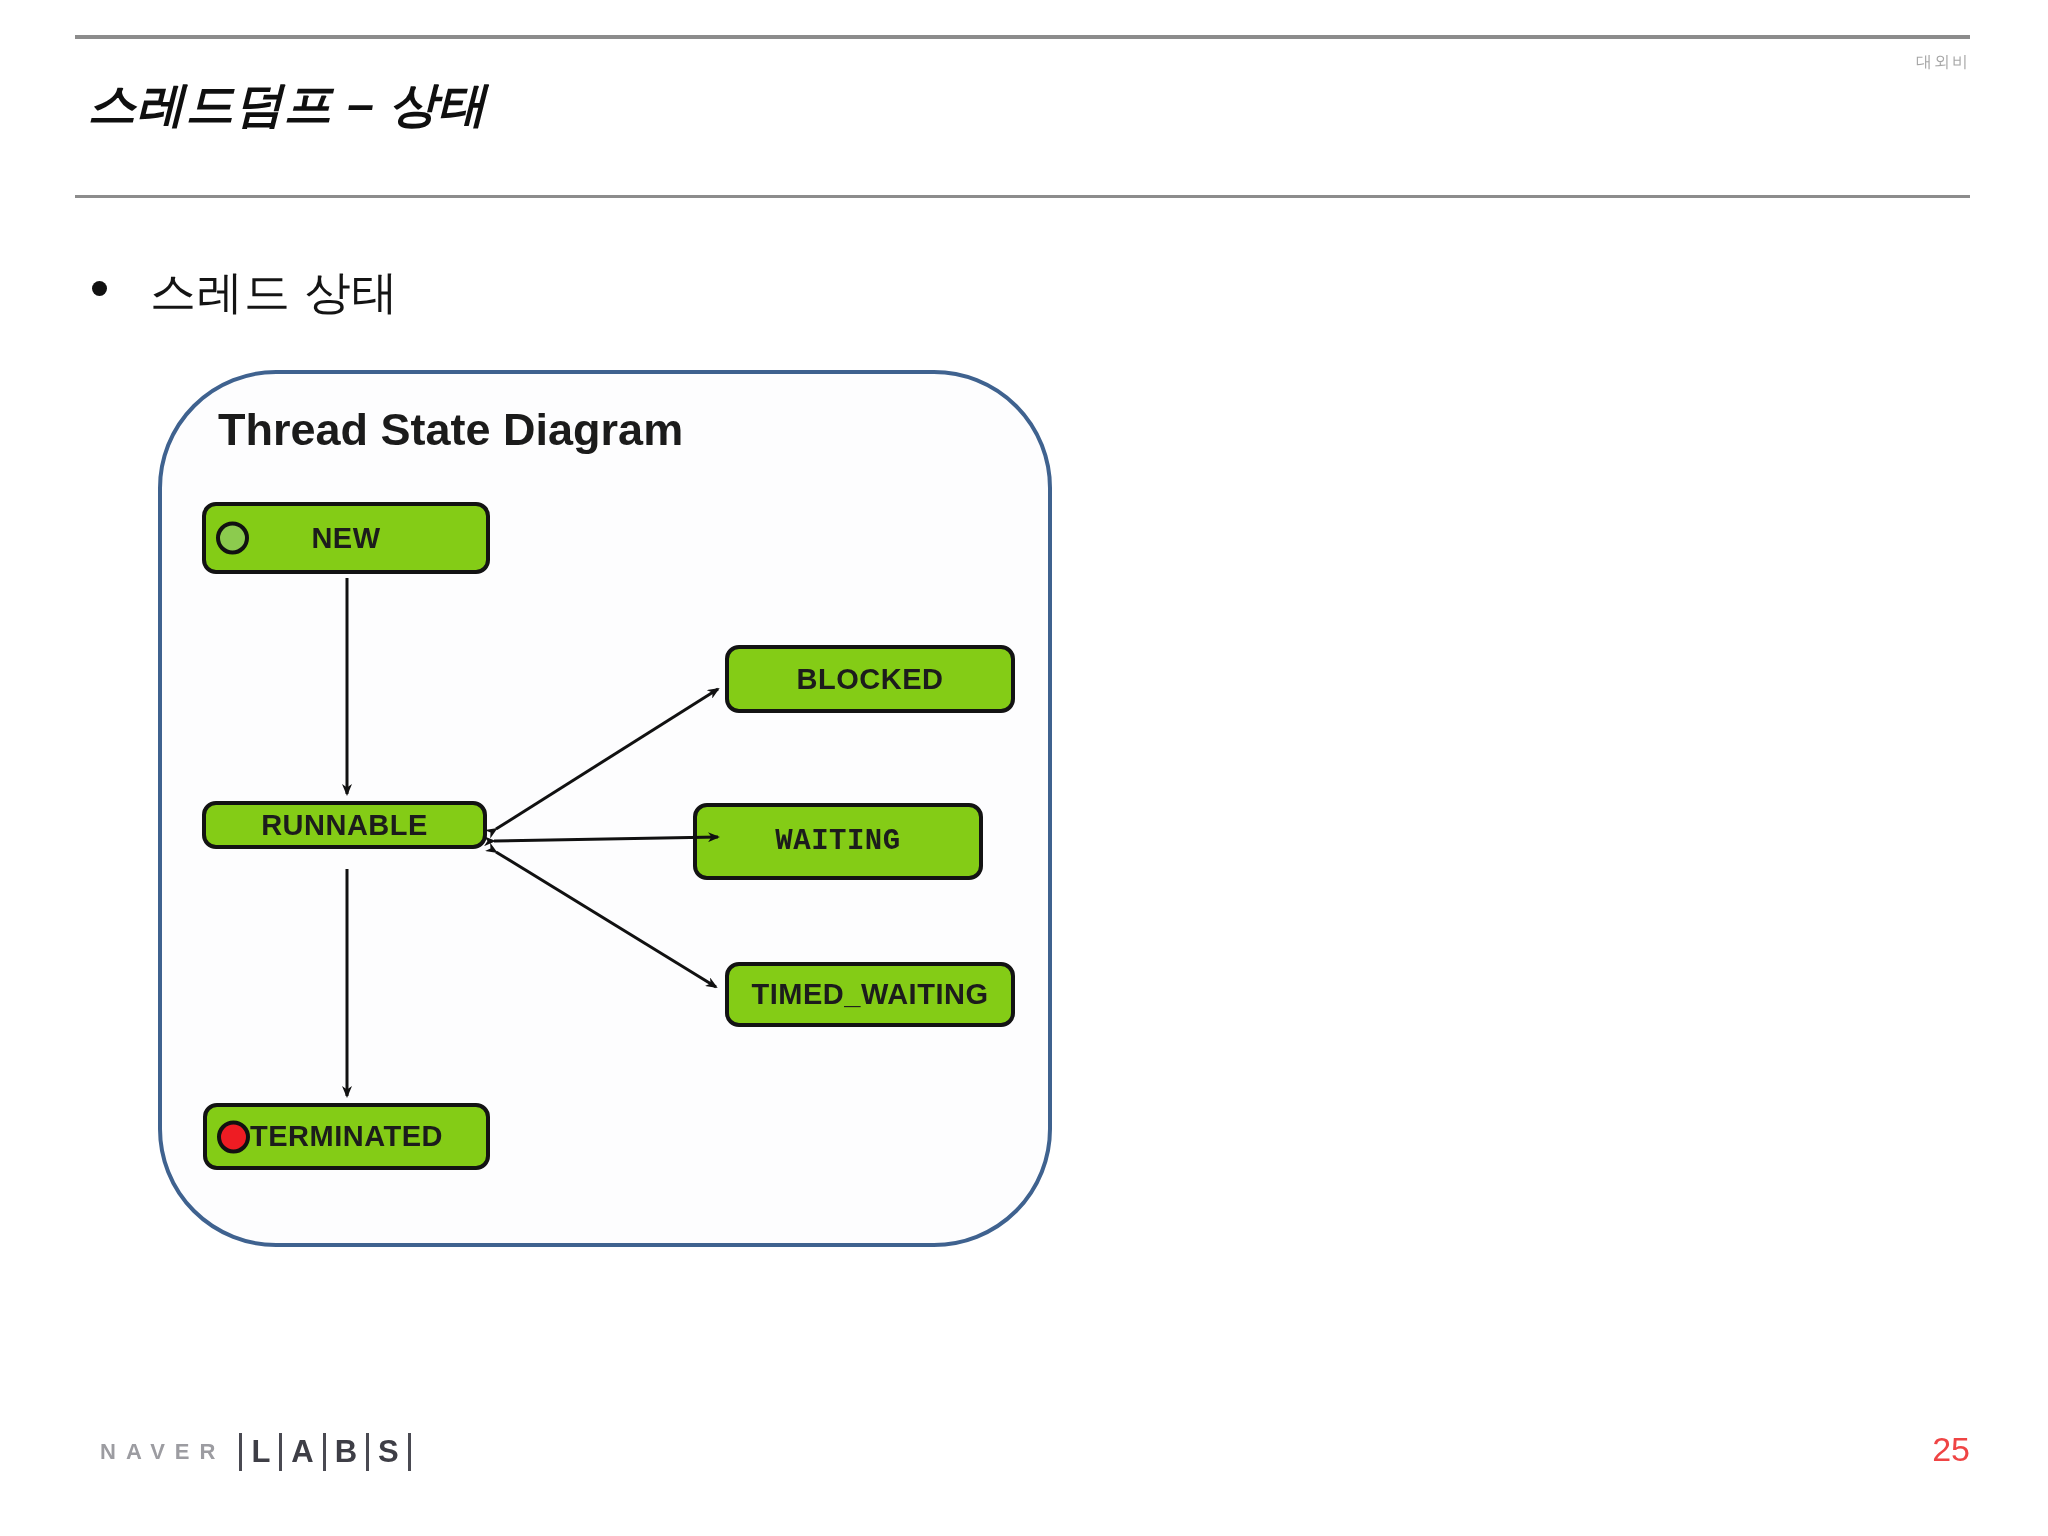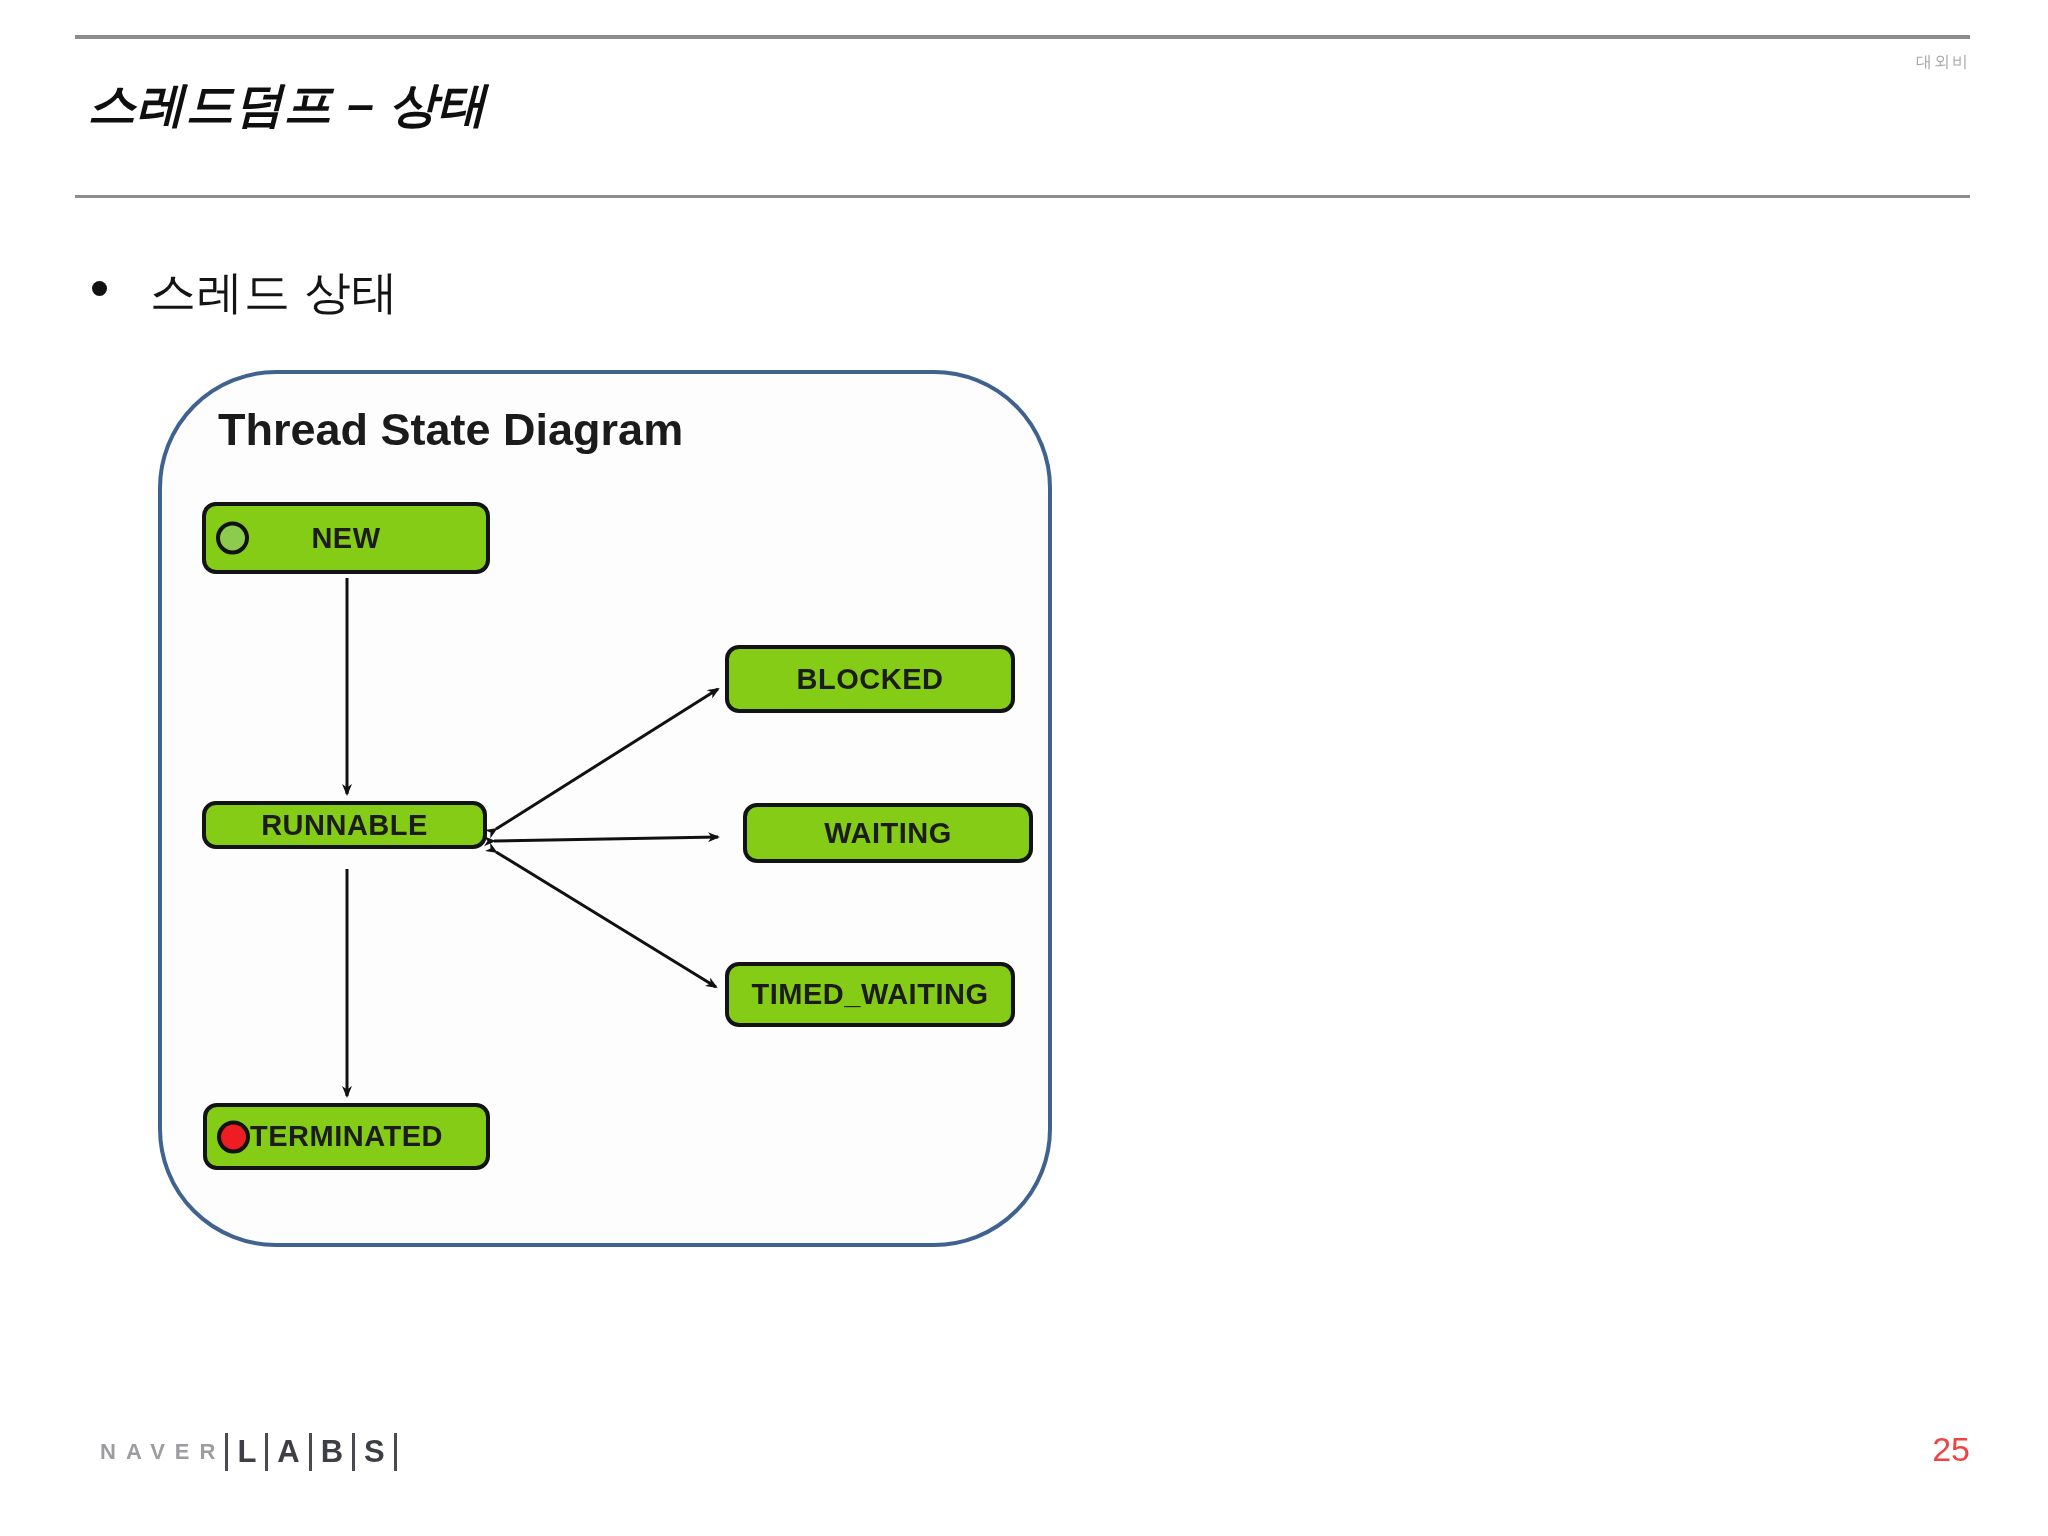--- a/index.html
+++ b/index.html
@@ -49,39 +49,39 @@
   .state-box {
     border: 4px solid #131313; border-radius: 14px;
     background: #84cc16;
     display: flex; align-items: center; justify-content: center;
     font-weight: 700; font-size: 29px; color: #1c1c1c;
     letter-spacing: 0.5px;
   }
   .state-new        { left: 202px; top: 502px;  width: 288px; height: 72px; }
   .state-blocked    { left: 725px; top: 645px;  width: 290px; height: 68px; }
   .state-runnable   { left: 202px; top: 801px;  width: 285px; height: 48px; }
-  .state-waiting    { left: 743px; top: 803px;  width: 290px; height: 60px; }
+  .state-waiting    { left: 693px; top: 803px;  width: 290px; height: 77px; font-family: Liberation Mono, monospace; }
   .state-timed      { left: 725px; top: 962px;  width: 290px; height: 65px; }
   .state-terminated { left: 203px; top: 1103px; width: 287px; height: 67px; }
   .indicator {
     position: absolute; left: 10px; top: 50%;
     transform: translateY(-50%);
     width: 33px; height: 33px; border-radius: 50%;
     border: 4px solid #111;
   }
   .arrows-overlay { left: 0; top: 0; pointer-events: none; }
 
   
   .footer-logo {
     left: 100px; top: 1433px;
     display: flex; align-items: center;
   }
   .logo-naver {
     font-size: 22px; font-weight: 700; color: #9c9ca1;
-    letter-spacing: 10px; 
+    letter-spacing: 10px; margin-right: 14px;
   }
   .labs-letter {
     border-left: 3px solid #4a4a52;
     padding: 0 9px;
     font-size: 31px; font-weight: 700; color: #3e3e46;
     line-height: 38px;
   }
   .labs-endbar { border-left: 3px solid #4a4a52; height: 38px; width: 0; }
   .page-number {
     right: 78px; top: 1430px;

